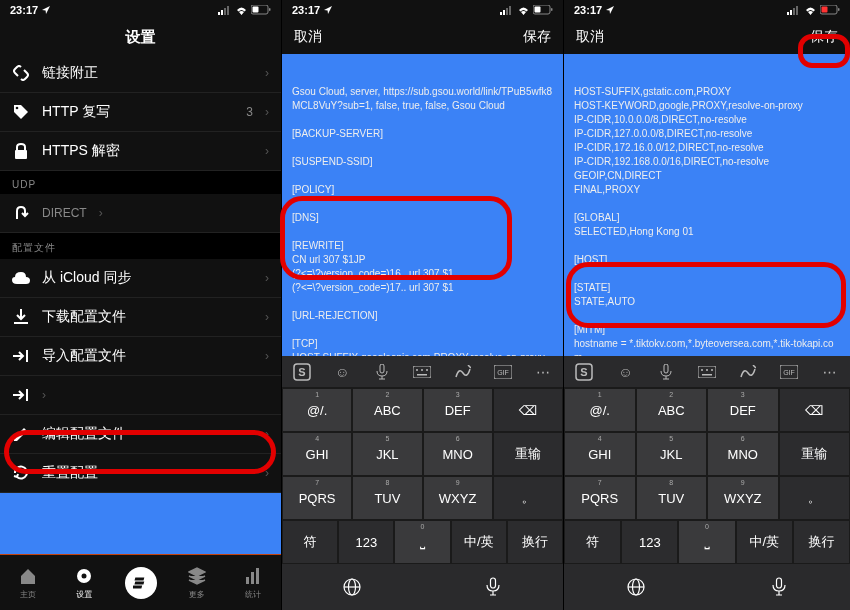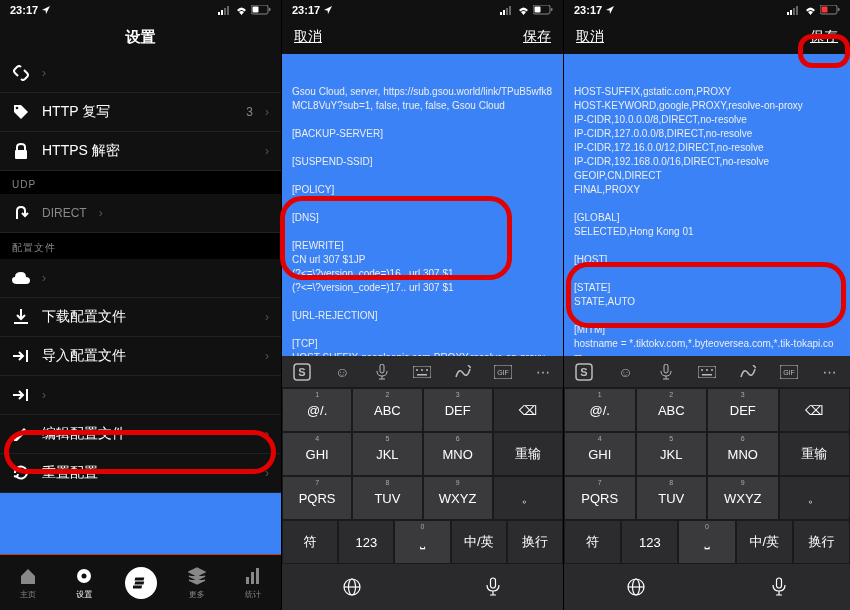--- a/index.html
+++ b/index.html
@@ -25,21 +25,21 @@
   .section-hdr { padding: 8px 12px 4px; font-size: 10px; color: #888; background: #000; letter-spacing: 1px; }
   .tabbar { position: absolute; bottom: 0; left: 0; right: 0; height: 56px; background: #111; display: flex; border-top: 1px solid #c2410c; }
   .tab { flex: 1; display: flex; flex-direction: column; align-items: center; justify-content: center; gap: 2px; color: #888; }
   .tab.active { color: #fff; }
   .tab .tic { width: 22px; height: 22px; display: flex; align-items: center; justify-content: center; }
   .tab .tic.big { width: 32px; height: 32px; background: #fff; border-radius: 50%; }
   .tab .tlbl { font-size: 8px; }
 
   
   .header2 { height: 34px; display: flex; align-items: center; justify-content: space-between; padding: 0 12px; font-size: 14px; background: #111; }
-  .header2 .btn { font-size: 14px; text-decoration: underline; }
+  .header2 .btn { font-size: 14px; }
   .editor { padding: 4px 10px; font-size: 10px; line-height: 1.4; color: #eee; height: 300px; overflow: hidden; white-space: pre-wrap; word-break: break-all; margin-top: 27px; }
   .keyboard { position: absolute; bottom: 0; left: 0; right: 0; background: #2a2a2c; }
   .kb-row { display: flex; }
   .kb-toolbar { display: flex; height: 32px; border-bottom: 1px solid #1a1a1a; }
   .kb-tbtn { flex: 1; display: flex; align-items: center; justify-content: center; color: #bbb; font-size: 14px; }
   .key { flex: 1; height: 44px; display: flex; flex-direction: column; align-items: center; justify-content: center; border: 0.5px solid #1a1a1a; color: #fff; font-size: 13px; position: relative; background: #3a3a3c; }
   .key.dark { background: #2c2c2e; }
   .key .sub { position: absolute; top: 2px; font-size: 7px; color: #aaa; }
   .key .main { font-size: 13px; }
   .kb-bottom { display: flex; height: 46px; align-items: center; background: #2a2a2c; }
@@ -91,20 +91,21 @@
     </div>
   </div>
   <div class="header1">设置</div>
   <div class="list">
     <div class="row">
       <span class="ic">
           <svg width="16" height="16" viewBox="0 0 16 16">
             <path d="M5 11 L2 8 Q0 6 2 4 L4 2 Q6 0 8 2 M8 14 Q10 16 12 14 L14 12 Q16 10 14 8 L11 5" stroke="#fff" stroke-width="2" fill="none"></path>
           </svg>
         </span>
+      <span class="lbl">链接附正</span>
       <span class="chev">›</span>
     </div>
     <div class="row">
       <span class="ic">
           <svg width="16" height="16" viewBox="0 0 16 16">
             <path d="M1 1 L8 1 L15 8 L8 15 L1 8 Z" fill="#fff"></path>
             <circle cx="4" cy="4" r="1.3" fill="#111"></circle>
           </svg>
         </span>
       <span class="lbl">HTTP 复写</span>
@@ -131,20 +132,21 @@
       <span class="val">DIRECT</span>
       <span class="chev">›</span>
     </div>
     <div class="section-hdr">配置文件</div>
     <div class="row">
       <span class="ic">
           <svg width="18" height="12" viewBox="0 0 18 12">
             <path d="M5 12 Q0 12 0 8 Q0 5 3 5 Q3 0 9 0 Q14 0 14 5 Q18 5 18 8.5 Q18 12 14 12 Z" fill="#fff"></path>
           </svg>
         </span>
+      <span class="lbl">从 iCloud 同步</span>
       <span class="chev">›</span>
     </div>
     <div class="row">
       <span class="ic">
           <svg width="14" height="16" viewBox="0 0 14 16">
             <path d="M7 0 V10 M3 6 L7 10 L11 6 M0 14 H14" stroke="#fff" stroke-width="2" fill="none"></path>
           </svg>
         </span>
       <span class="lbl">下载配置文件</span>
       <span class="chev">›</span>

